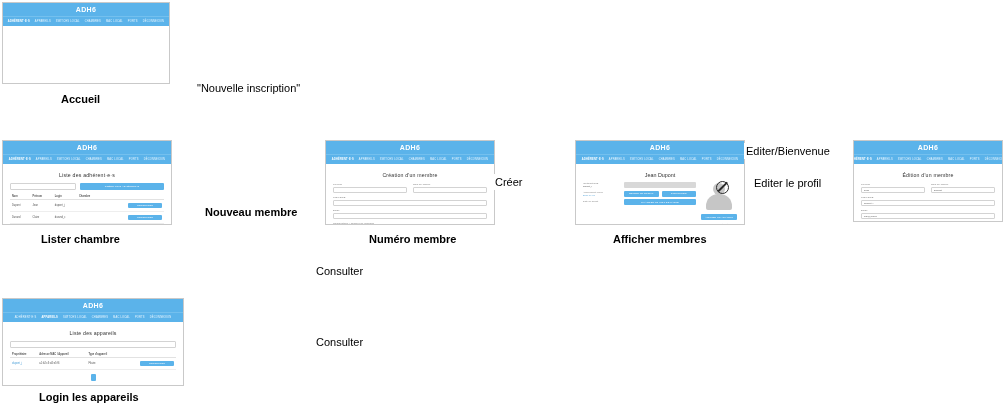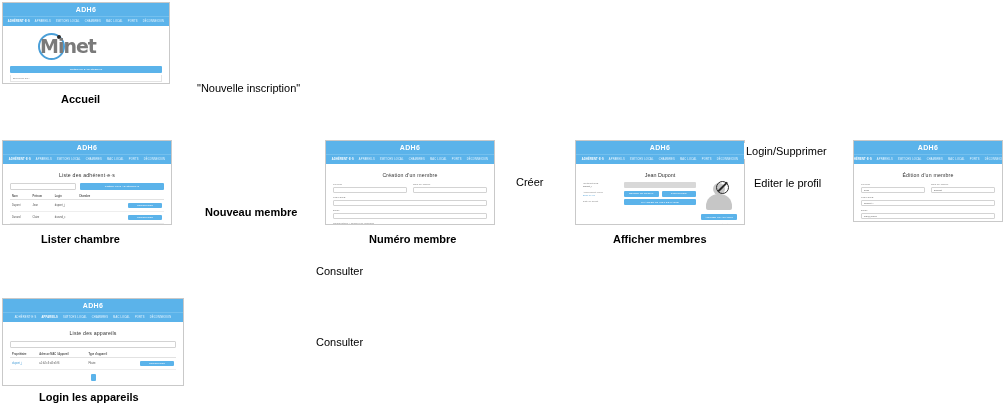--- a/index.html
+++ b/index.html
@@ -165,35 +165,20 @@
       <span>ADH6</span>
     </div>
     <div class="navbar">
       <span class="active">ADHÉRENT·E·S</span>
       <span>APPAREILS</span>
       <span>SWITCHS LOCAL</span>
       <span>CHAMBRES</span>
       <span>MAC LOCAL</span>
       <span>PORTS</span>
       <span>DÉCONNEXION</span>
-    </div>
-    <div class="body" style="height:59px;">
-      <div class="logo-wrap">
-        <div class="logo">
-          <div class="ring"></div>
-          <div class="dot"></div>
-          <div class="word">Minet</div>
-        </div>
-      </div>
-      <div class="home-bar">
-        <span>CRÉER UN·E ADHÉRENT·E</span>
-      </div>
-      <div class="home-sub">
-        <span>Bienvenue sur...</span>
-      </div>
     </div>
   </div>
   <div class="caption" style="left:58px;top:91px;">Accueil</div>
 
   <div class="shot" style="left:2px;top:140px;width:170px;height:85px;">
     <div class="titlebar">
       <span>ADH6</span>
     </div>
     <div class="navbar">
       <span class="active">ADHÉRENT·E·S</span>
@@ -444,19 +429,19 @@
         </table>
       <div class="pager">
         <div class="pg"></div>
       </div>
     </div>
   </div>
   <div class="caption" style="left:36px;top:389px;">Login les appareils</div>
 
   <div class="edge-label" style="left:195px;top:80px;">"Nouvelle inscription"</div>
   <div class="edge-label" style="left:203px;top:204px;font-weight:bold;">Nouveau membre</div>
-  <div class="edge-label" style="left:514px;top:174px;">Créer</div>
-  <div class="edge-label" style="left:744px;top:143px;">Login/Supprimer</div>
+  <div class="edge-label" style="left:493px;top:174px;">Créer</div>
+  <div class="edge-label" style="left:744px;top:143px;">Editer/Bienvenue</div>
   <div class="edge-label" style="left:752px;top:175px;">Editer le profil</div>
   <div class="edge-label" style="left:314px;top:263px;">Consulter</div>
   <div class="edge-label" style="left:314px;top:334px;">Consulter</div>
 
 </div>
 
 </body></html>

